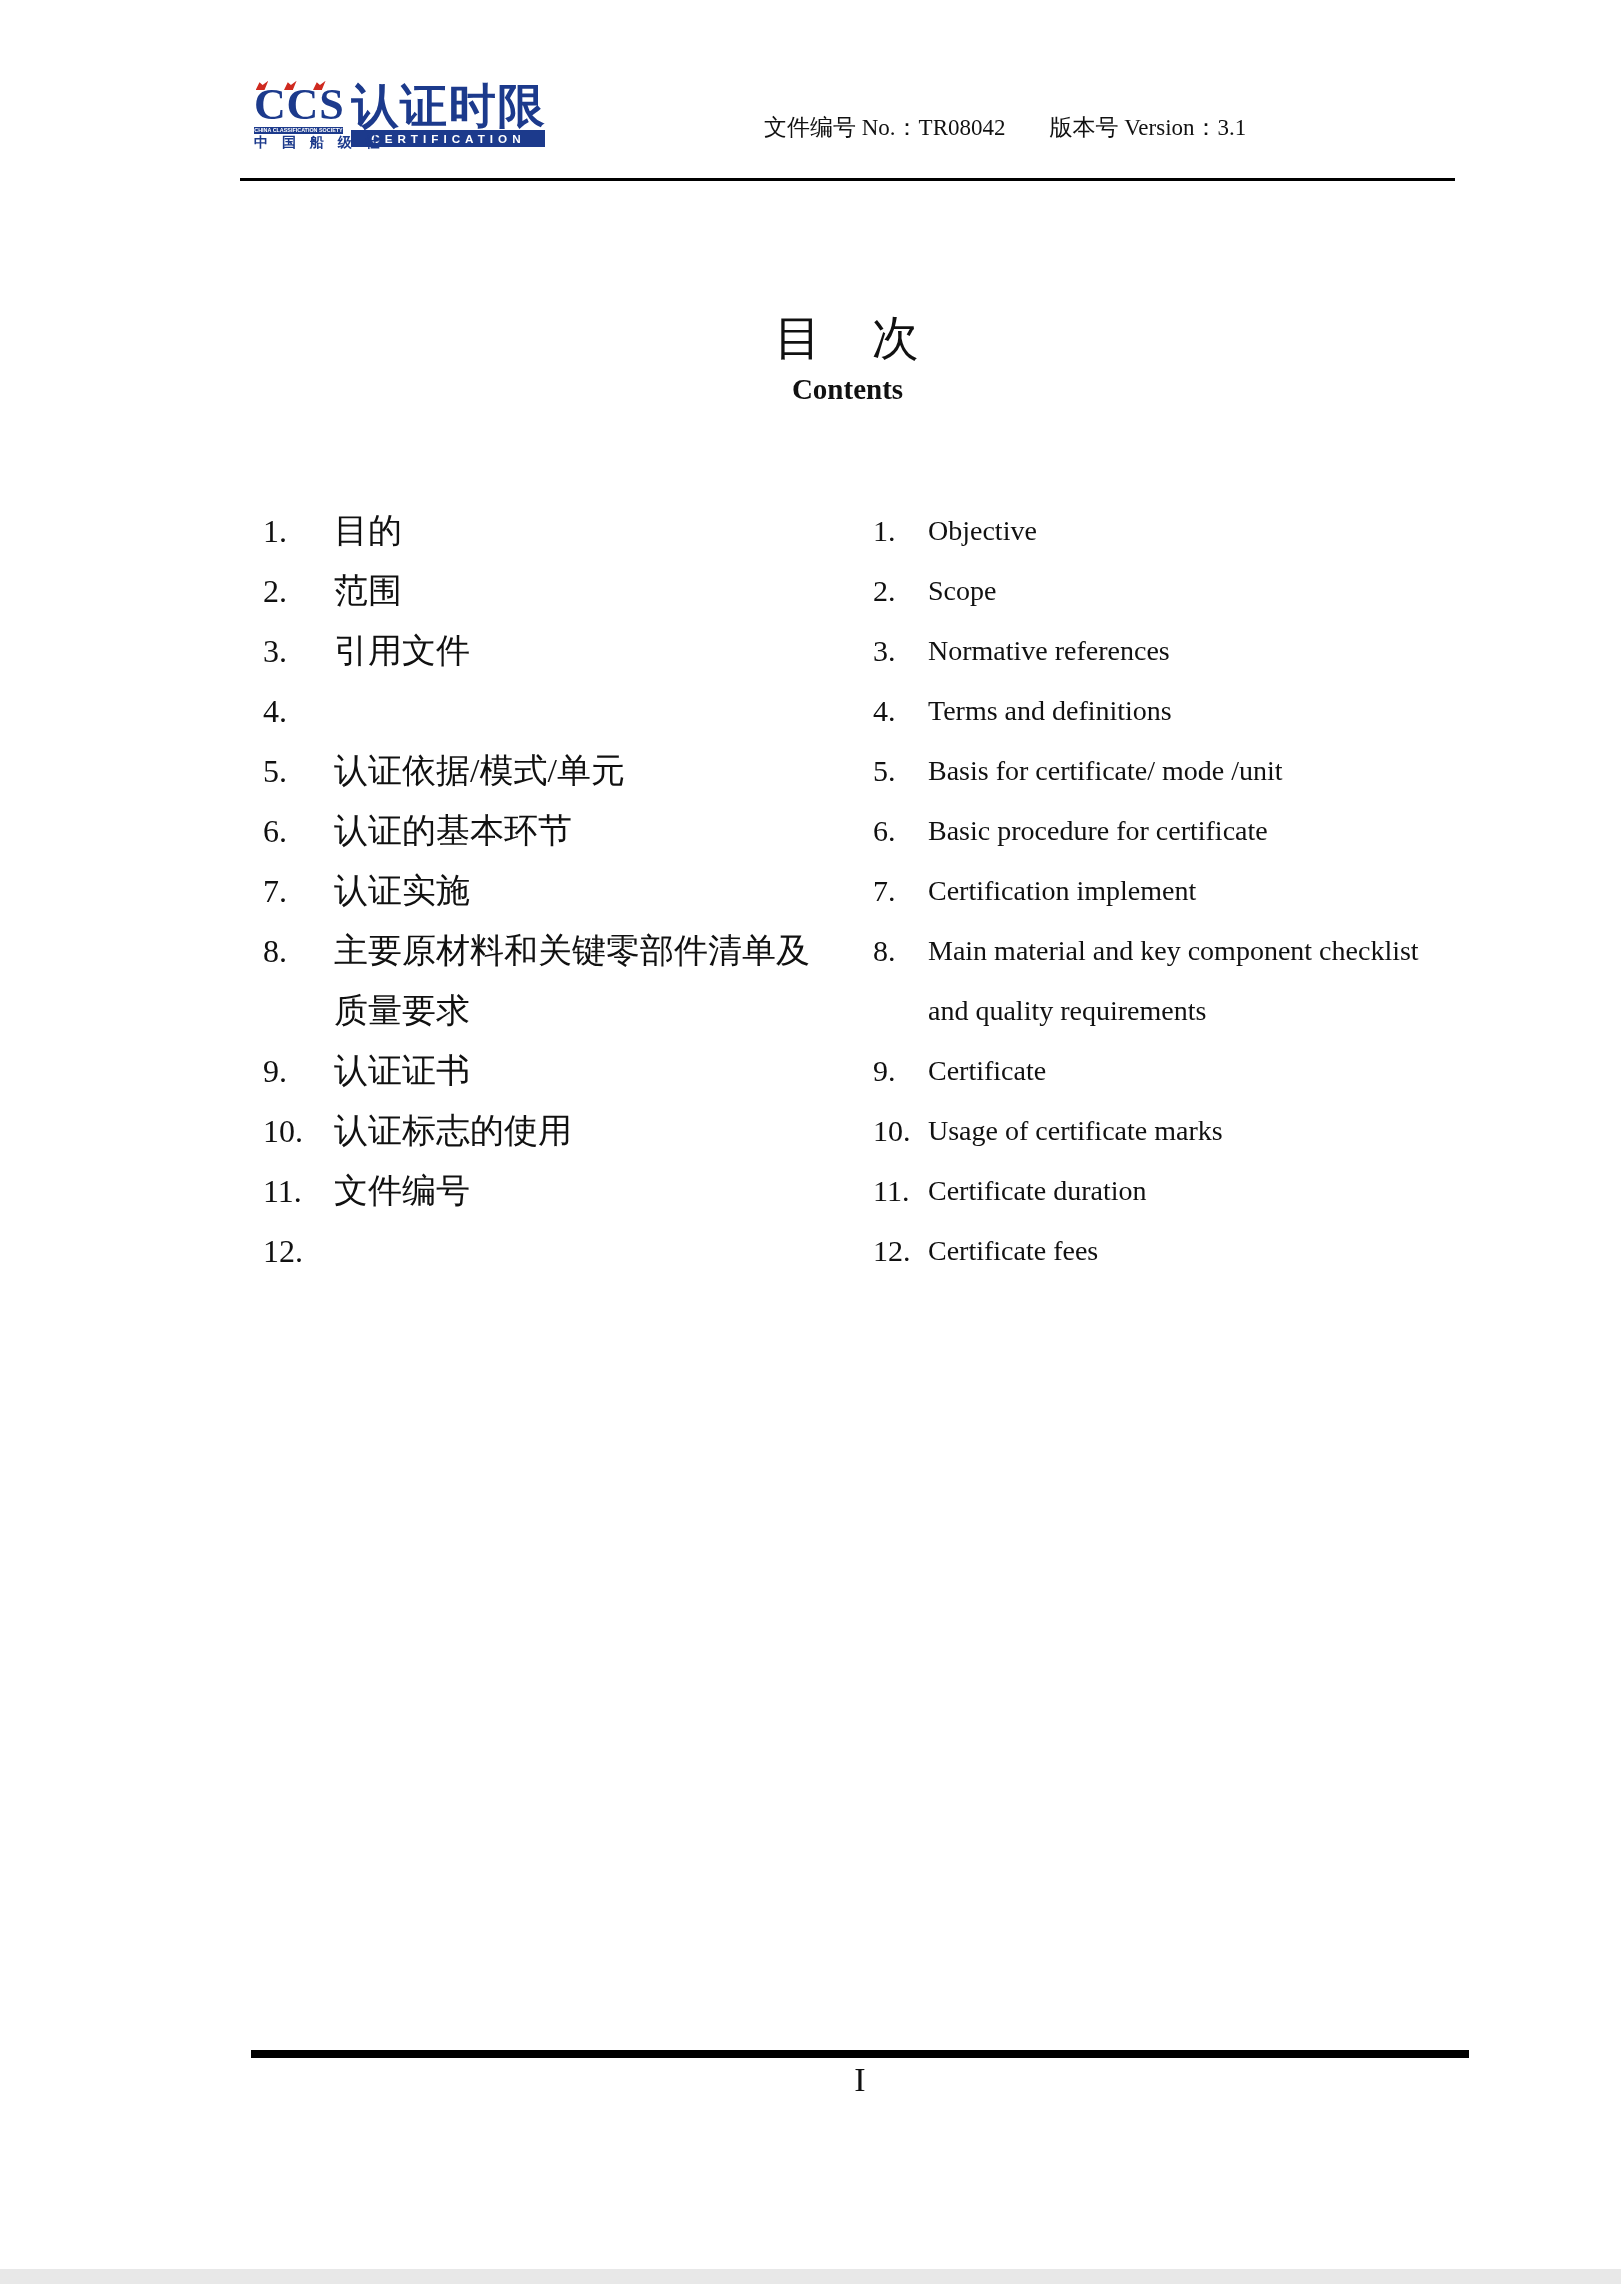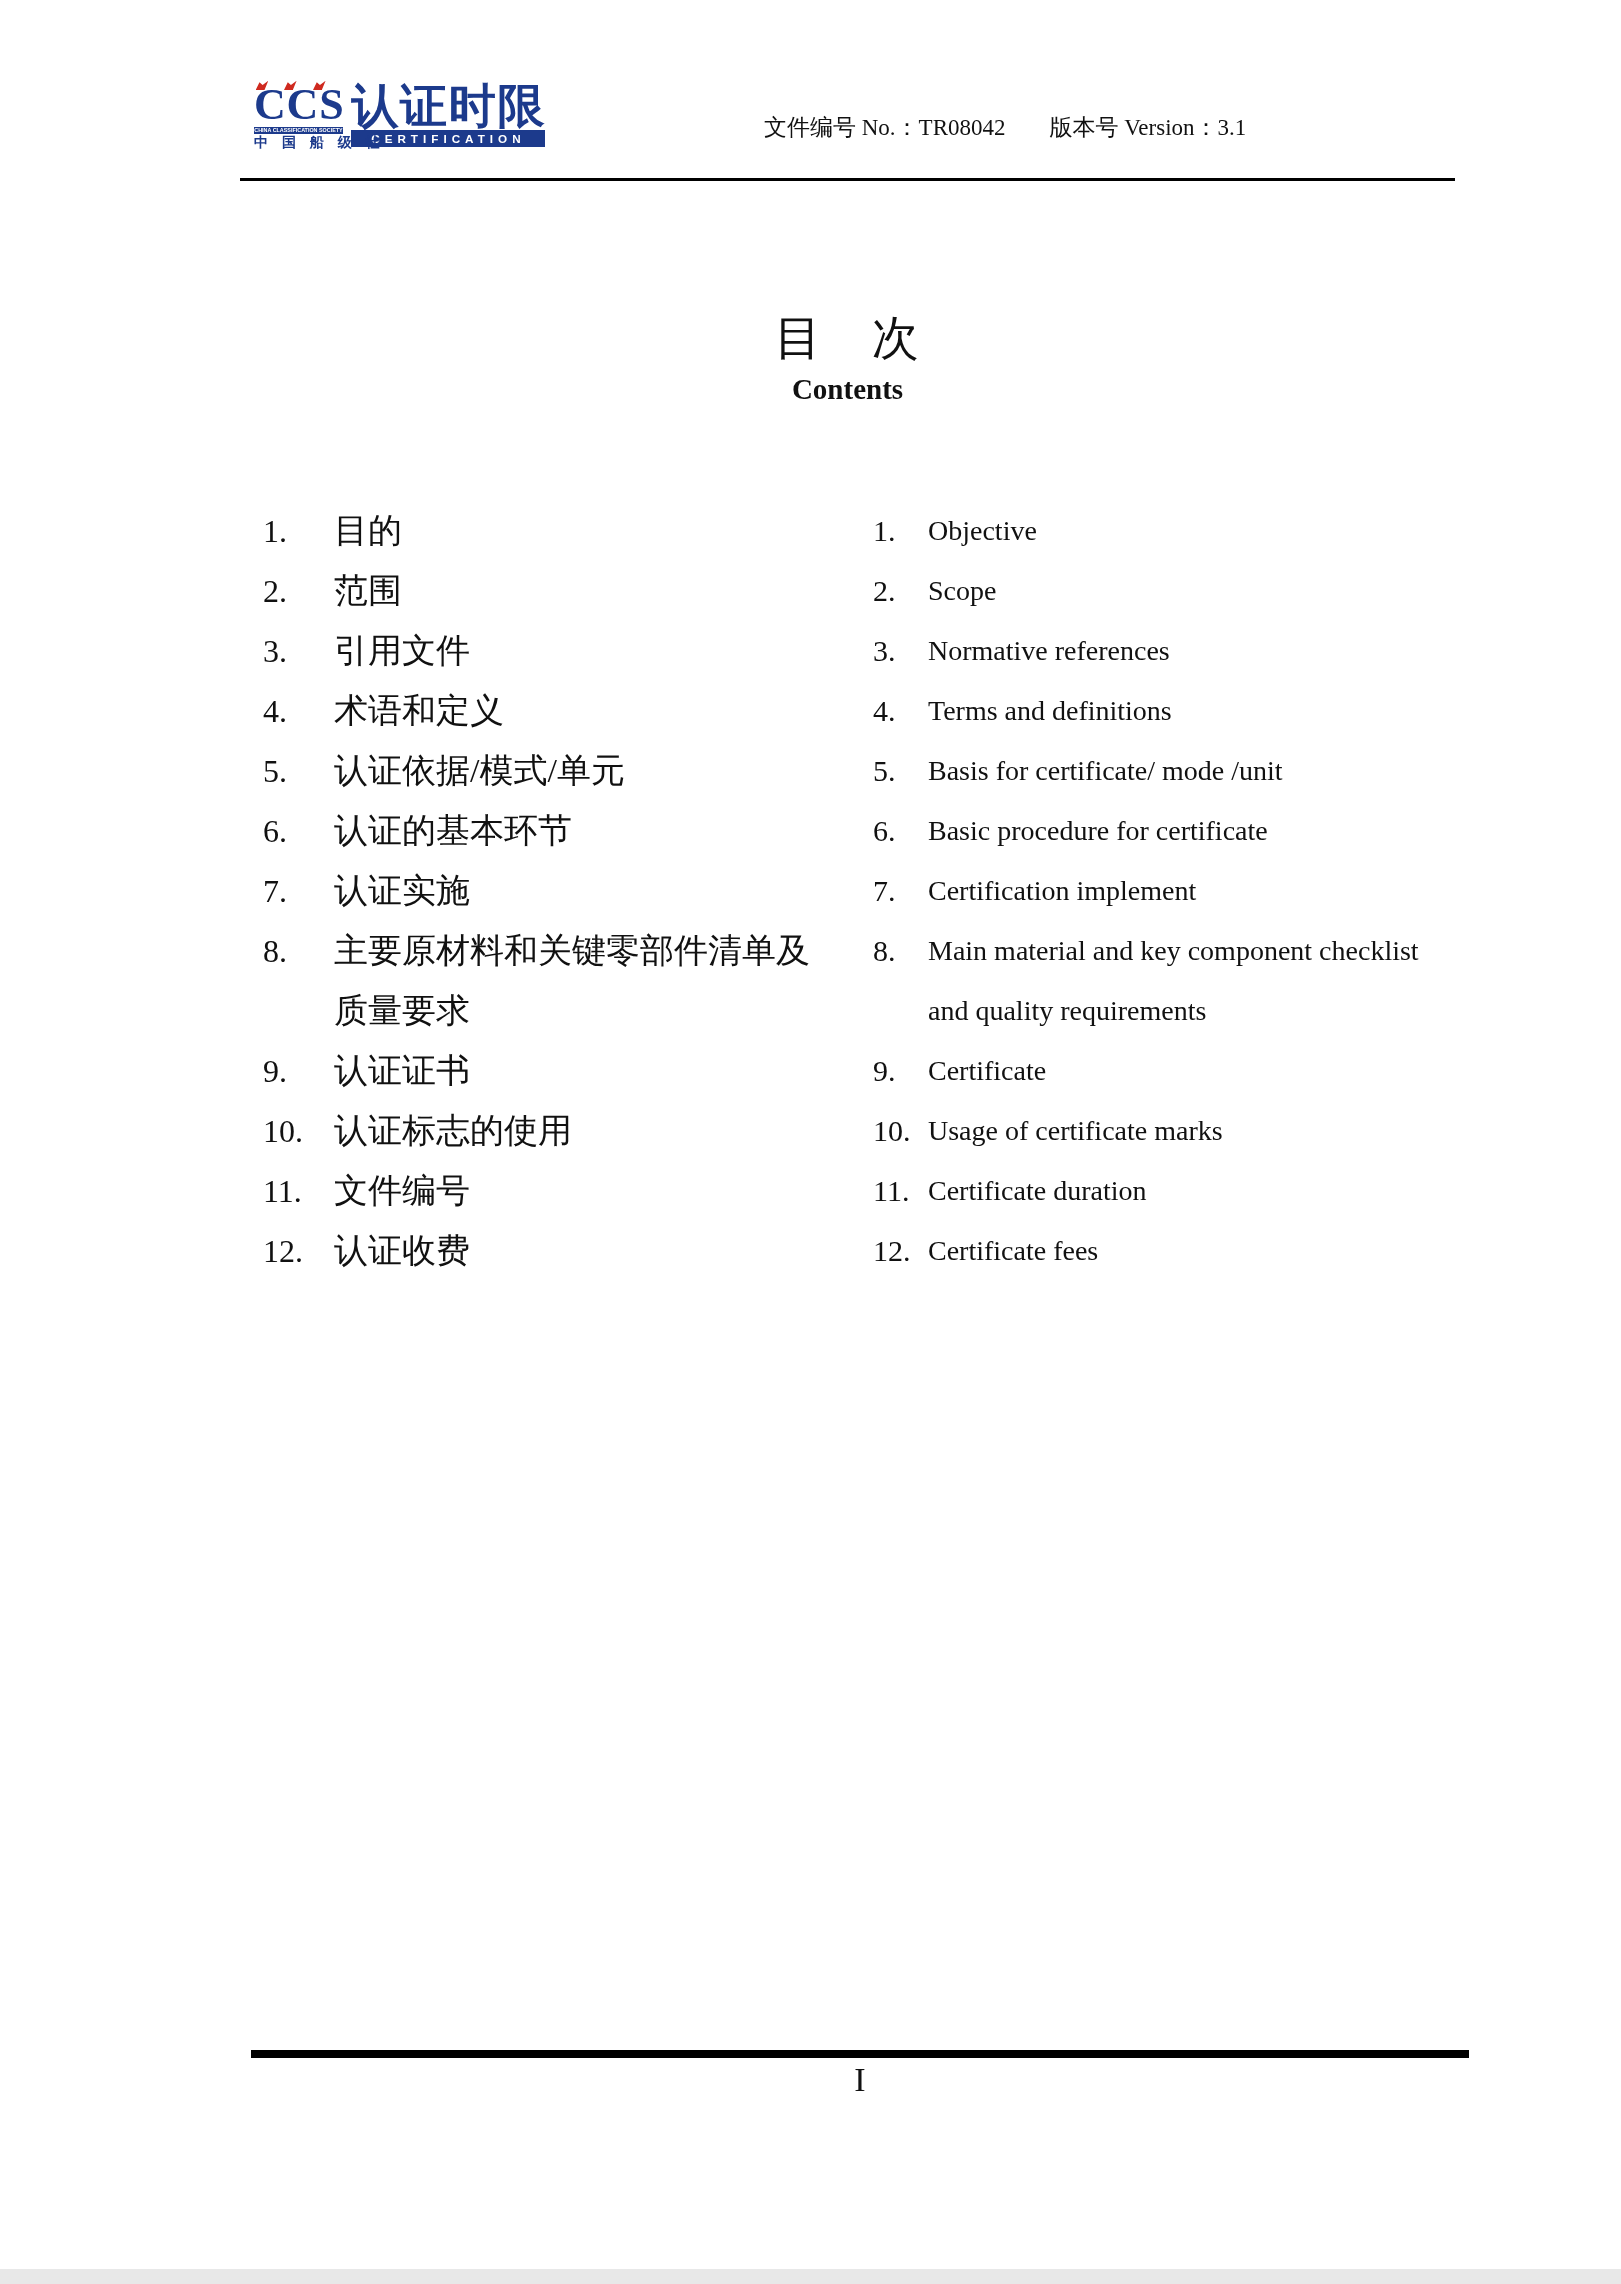--- a/index.html
+++ b/index.html
@@ -152,21 +152,20 @@
     <div class="toc-row">
         <span class="toc-num">2.</span>
         <span class="toc-label">范围</span>
       </div>
     <div class="toc-row">
         <span class="toc-num">3.</span>
         <span class="toc-label">引用文件</span>
       </div>
     <div class="toc-row">
         <span class="toc-num">4.</span>
-        <span class="toc-label">术语和定义</span>
       </div>
     <div class="toc-row">
         <span class="toc-num">5.</span>
         <span class="toc-label">认证依据/模式/单元</span>
       </div>
     <div class="toc-row">
         <span class="toc-num">6.</span>
         <span class="toc-label">认证的基本环节</span>
       </div>
     <div class="toc-row">
@@ -184,21 +183,20 @@
     <div class="toc-row">
         <span class="toc-num">10.</span>
         <span class="toc-label">认证标志的使用</span>
       </div>
     <div class="toc-row">
         <span class="toc-num">11.</span>
         <span class="toc-label">文件编号</span>
       </div>
     <div class="toc-row">
         <span class="toc-num">12.</span>
-        <span class="toc-label">认证收费</span>
       </div>
   </div>
 
   <div class="toc-col toc-en">
     <div class="toc-row">
         <span class="toc-num">1.</span>
         <span class="toc-label">Objective</span>
       </div>
     <div class="toc-row">
         <span class="toc-num">2.</span>

